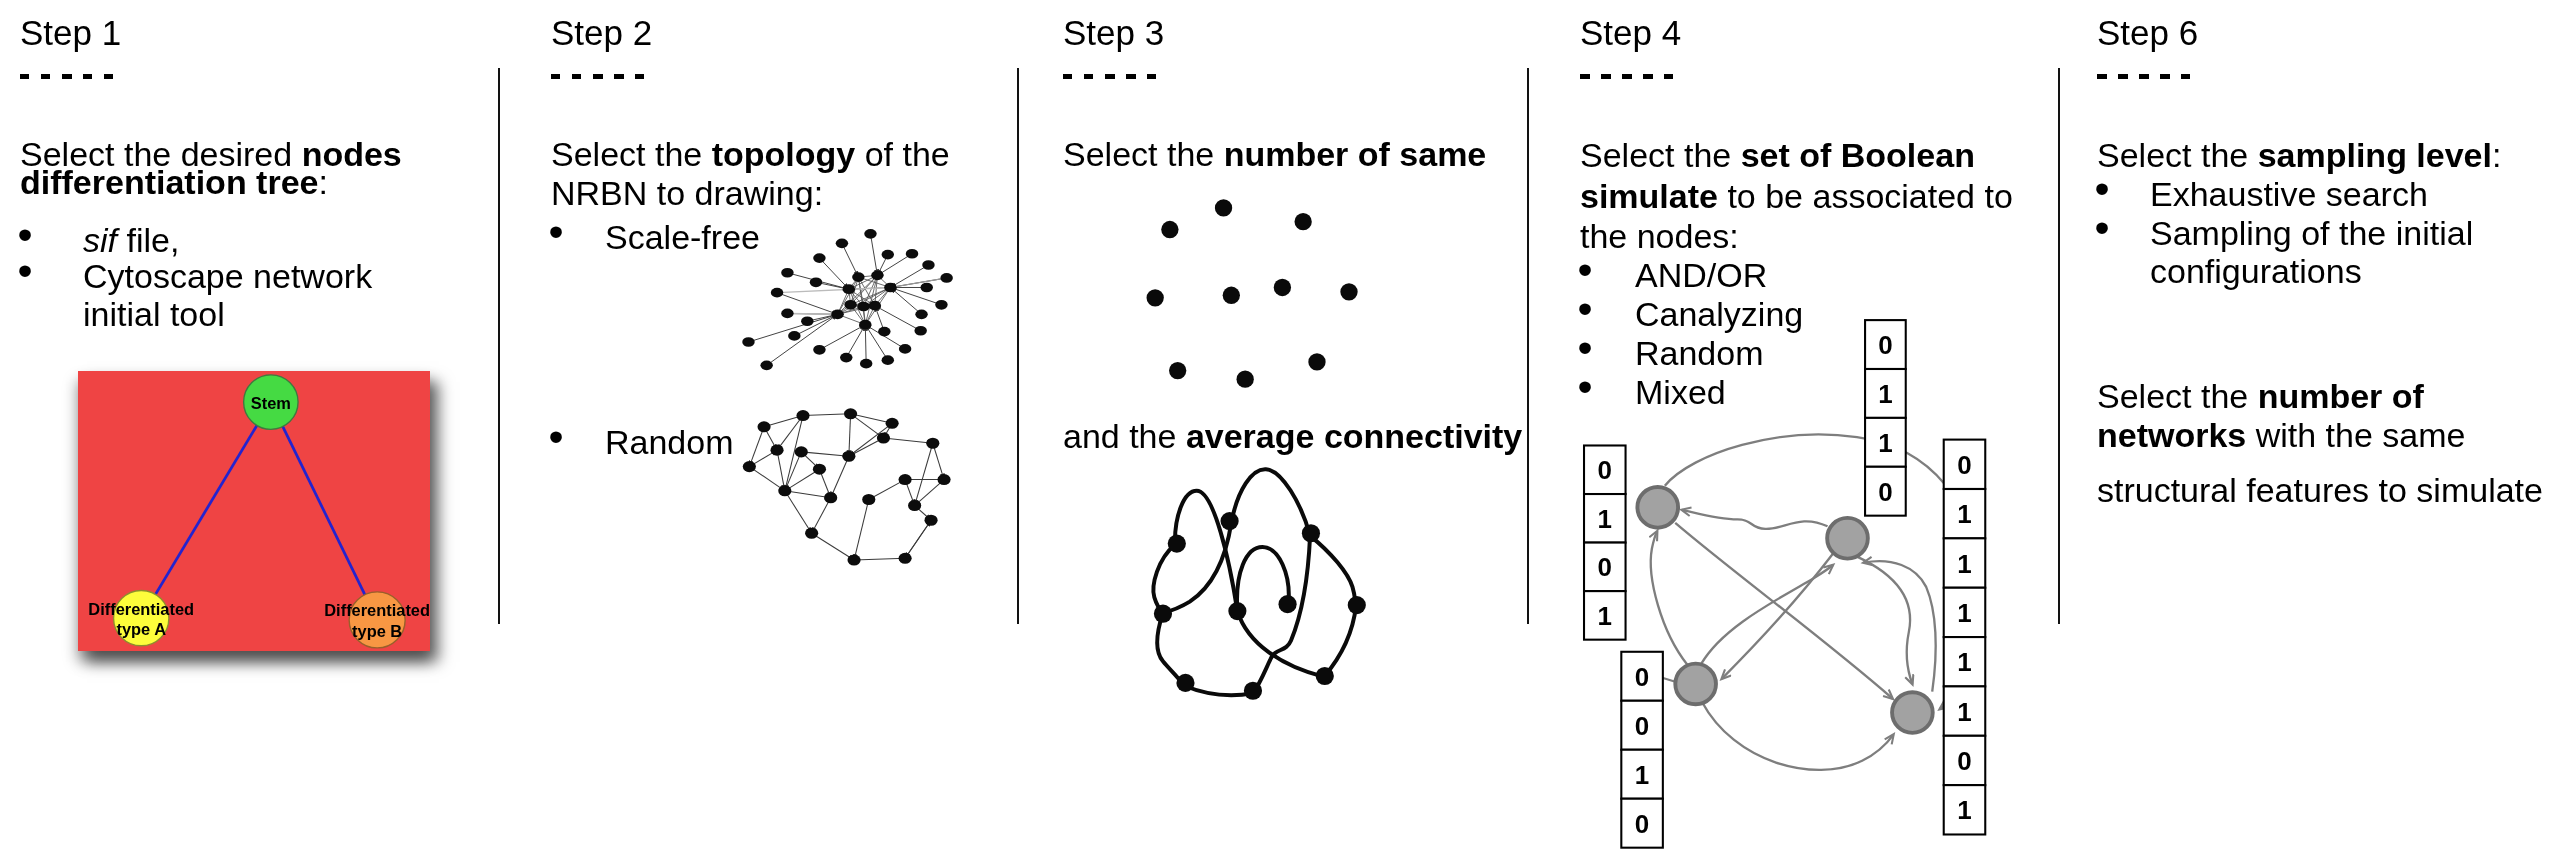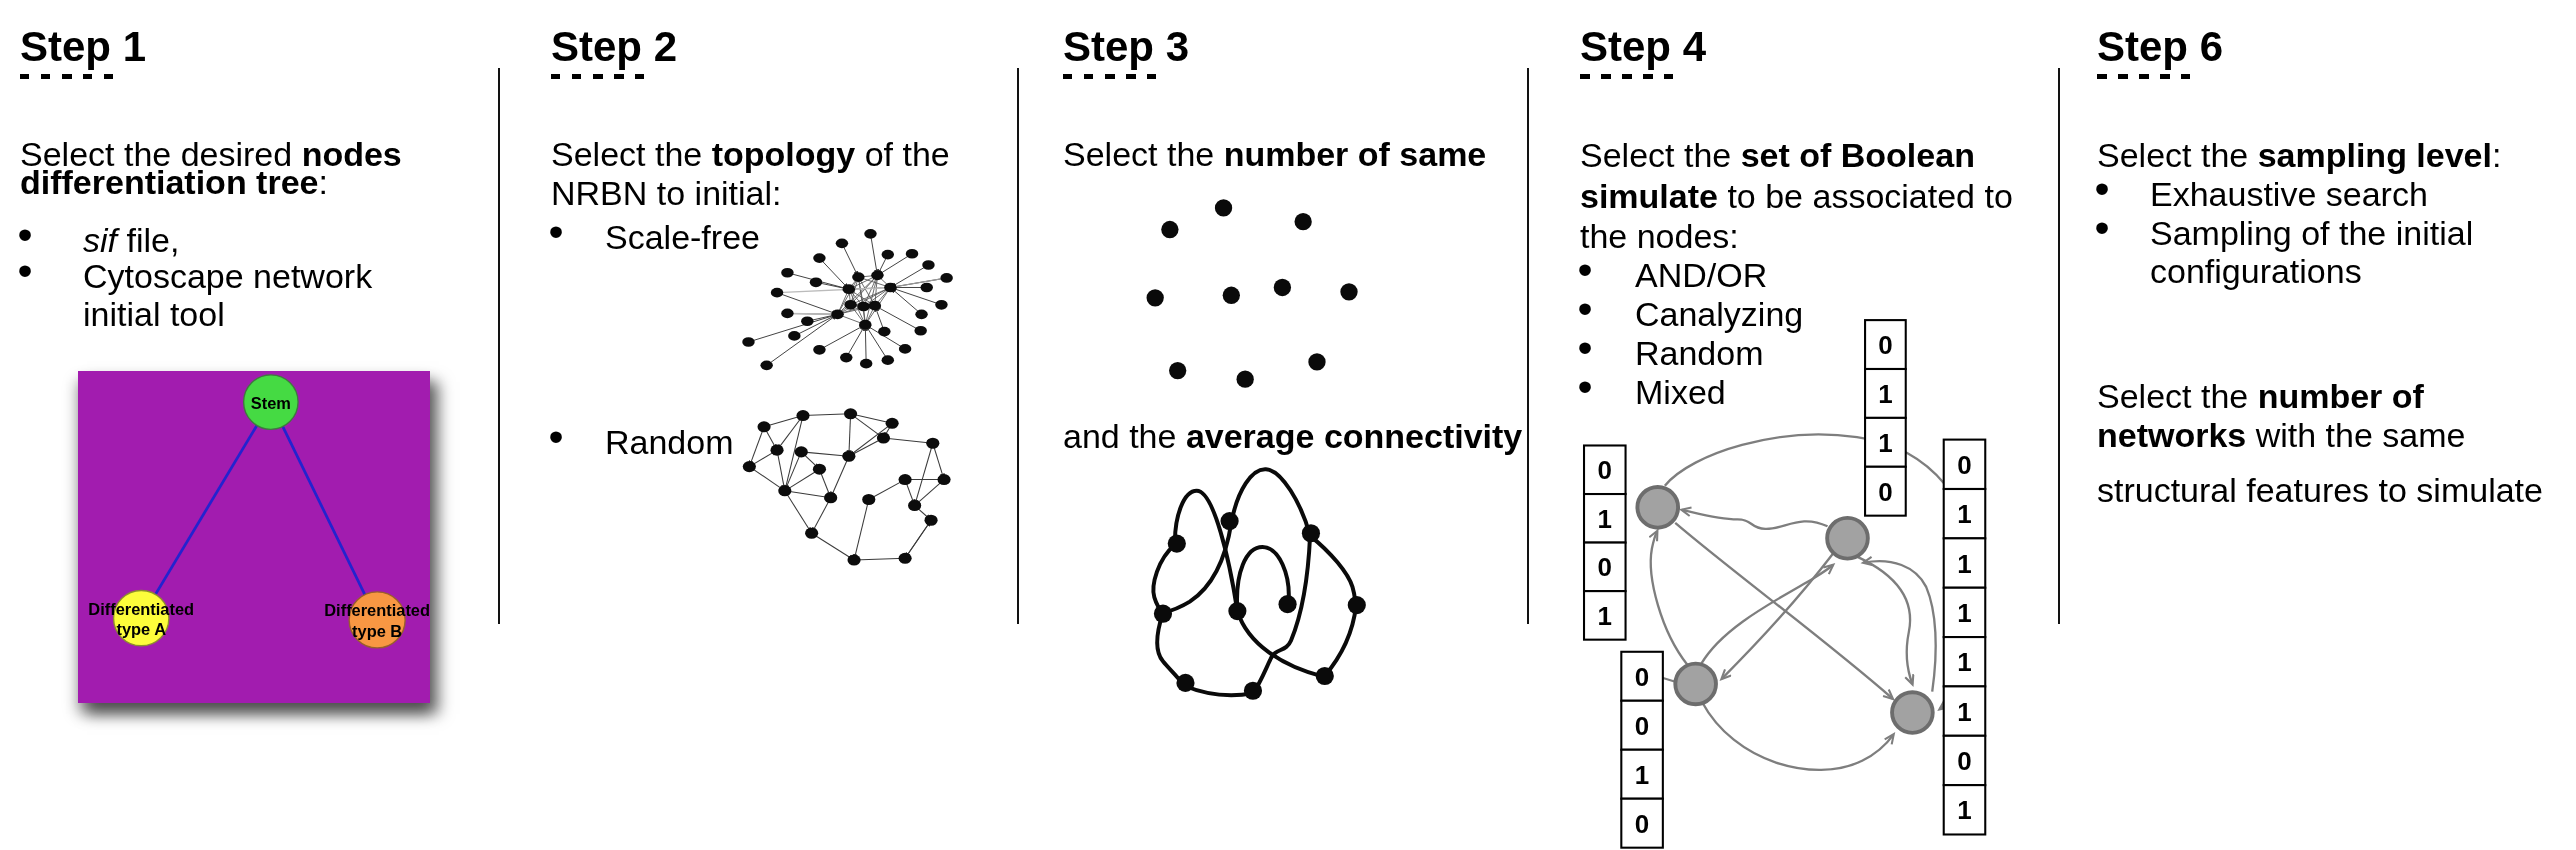--- a/index.html
+++ b/index.html
@@ -1,16 +1,16 @@
 <!DOCTYPE html>
 <html style="font-size:14px"><head><meta charset="utf-8">
 <style>
 html,body{margin:0;padding:0}
 body{width:2576px;height:851px;position:relative;font-family:"Liberation Sans",sans-serif;background:#fff;overflow:hidden;color:#000}
-.h{position:absolute;top:27px;font-weight:bold;font-size:42px;line-height:40px;white-space:nowrap}
+.h{position:absolute;top:13px;font-weight:normal;font-size:35px;line-height:40px;white-space:nowrap}
 .dash{position:absolute;top:74px;width:93px;height:4.7px;background:repeating-linear-gradient(90deg,#000 0 9.5px,transparent 9.5px 21px)}
 .vline{position:absolute;top:68px;width:2.2px;height:556px;background:#121212}
 .ln{position:absolute;font-size:34px;line-height:39px;white-space:nowrap}
 .bu{position:absolute;left:-2.6px;top:-6px;font-size:43px}
 svg{position:absolute;overflow:visible}
 </style></head>
 <body>
 <div class="h" style="left:20px">Step 1</div>
 <div class="dash" style="left:20px"></div>
 <div class="h" style="left:551px">Step 2</div>
@@ -25,41 +25,41 @@
 <div class="vline" style="left:1017px"></div>
 <div class="vline" style="left:1527px"></div>
 <div class="vline" style="left:2058px"></div>
 
 <div class="ln" style="left:20px;top:135px">Select the desired <b>nodes</b></div>
 <div class="ln" style="left:20px;top:163px"><b>differentiation tree</b>:</div>
 <div class="ln" style="left:20px;top:221px"><span class="bu">•</span><span style="padding-left:63px;display:inline-block"><i>sif</i> file,</span></div>
 <div class="ln" style="left:20px;top:257px"><span class="bu">•</span><span style="padding-left:63px;display:inline-block">Cytoscape network</span></div>
 <div class="ln" style="left:20px;top:295px"><span style="padding-left:63px;display:inline-block">initial tool</span></div>
 <div class="ln" style="left:551px;top:135px">Select the <b>topology</b> of the</div>
-<div class="ln" style="left:551px;top:174px">NRBN to initial:</div>
+<div class="ln" style="left:551px;top:174px">NRBN to drawing:</div>
 <div class="ln" style="left:551px;top:218px"><span class="bu">•</span><span style="padding-left:54px;display:inline-block">Scale-free</span></div>
 <div class="ln" style="left:551px;top:423px"><span class="bu">•</span><span style="padding-left:54px;display:inline-block">Random</span></div>
 <div class="ln" style="left:1063px;top:135px">Select the <b>number of same</b></div>
 <div class="ln" style="left:1063px;top:417px">and the <b>average connectivity</b></div>
 <div class="ln" style="left:1580px;top:136px">Select the <b>set of Boolean</b></div>
 <div class="ln" style="left:1580px;top:177px"><b>simulate</b> to be associated to</div>
 <div class="ln" style="left:1580px;top:217px">the nodes:</div>
 <div class="ln" style="left:1580px;top:256px"><span class="bu">•</span><span style="padding-left:55px;display:inline-block">AND/OR</span></div>
 <div class="ln" style="left:1580px;top:295px"><span class="bu">•</span><span style="padding-left:55px;display:inline-block">Canalyzing</span></div>
 <div class="ln" style="left:1580px;top:334px"><span class="bu">•</span><span style="padding-left:55px;display:inline-block">Random</span></div>
 <div class="ln" style="left:1580px;top:373px"><span class="bu">•</span><span style="padding-left:55px;display:inline-block">Mixed</span></div>
 <div class="ln" style="left:2097px;top:136px">Select the <b>sampling level</b>:</div>
 <div class="ln" style="left:2097px;top:175px"><span class="bu">•</span><span style="padding-left:53px;display:inline-block">Exhaustive search</span></div>
 <div class="ln" style="left:2097px;top:214px"><span class="bu">•</span><span style="padding-left:53px;display:inline-block">Sampling of the initial</span></div>
 <div class="ln" style="left:2097px;top:252px"><span style="padding-left:53px;display:inline-block">configurations</span></div>
 <div class="ln" style="left:2097px;top:377px">Select the <b>number of</b></div>
 <div class="ln" style="left:2097px;top:416px"><b>networks</b> with the same</div>
 <div class="ln" style="left:2097px;top:471px">structural features to simulate</div>
 
-<div style="position:absolute;left:78px;top:371px;width:352px;height:332px;background:#a21caf;box-shadow:8.7px 11.2px 14px rgba(0,0,0,0.5),0px 10.4px 14px rgba(0,0,0,0.4)">
+<div style="position:absolute;left:78px;top:371px;width:352px;height:280px;background:#ef4444;box-shadow:8.7px 11.2px 14px rgba(0,0,0,0.5),0px 10.4px 14px rgba(0,0,0,0.4)">
 
 <svg width="352" height="280" viewBox="0 0 407 324" style="position:absolute;left:0;top:0">
  <line x1="223" y1="36" x2="73" y2="286" stroke="#2323cf" stroke-width="3.2"></line>
  <line x1="223" y1="36" x2="346" y2="288" stroke="#2323cf" stroke-width="3.2"></line>
  <circle cx="223" cy="36" r="31.5" fill="#45da43" stroke="#3f7a3f" stroke-width="1.6"></circle>
  <circle cx="73" cy="286" r="32" fill="#fdfd3b" stroke="#8e8e2c" stroke-width="1.6"></circle>
  <circle cx="346" cy="288" r="32.4" fill="#f89743" stroke="#99602a" stroke-width="1.6"></circle>
  <text x="223" y="44" text-anchor="middle" font-size="19" font-weight="bold" fill="#000">Stem</text>
  <text x="73" y="282" text-anchor="middle" font-size="19" font-weight="bold" fill="#000">Differentiated</text>
  <text x="73" y="306" text-anchor="middle" font-size="19" font-weight="bold" fill="#000">type A</text>

